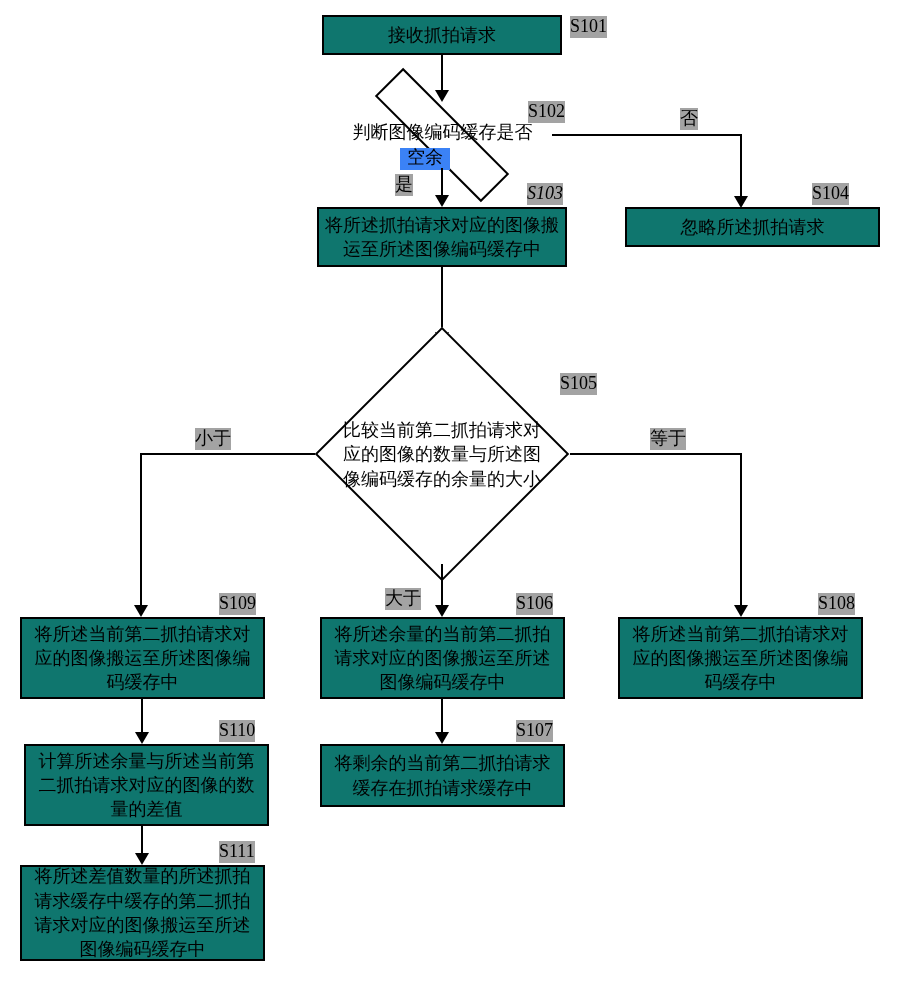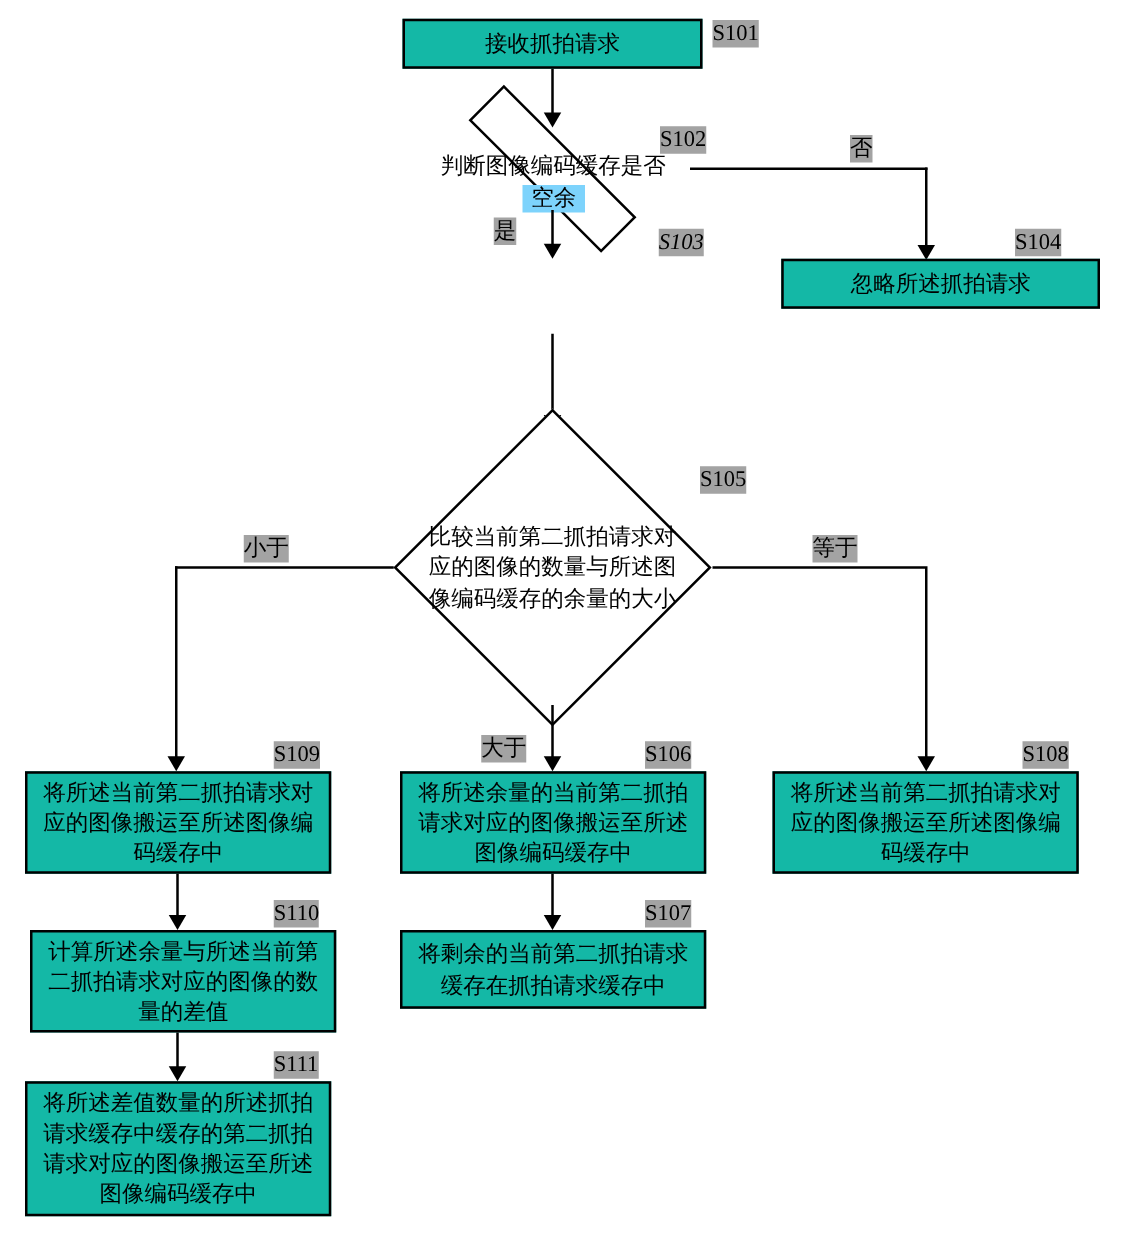--- a/index.html
+++ b/index.html
@@ -12,21 +12,21 @@
     position: relative;
     width: 901px;
     height: 1000px;
     margin: 0 auto;
     font-size: 18px;
     color: #000;
   }
   .box {
     position: absolute;
     border: 2px solid #000;
-    background: #14b8a6;
+    background: #0f766e;
     display: flex;
     align-items: center;
     justify-content: center;
     text-align: center;
     padding: 16px 6px;
     box-sizing: border-box;
     line-height: 1.35;
   }
   .label {
     position: absolute;
@@ -86,38 +86,41 @@
     <div class="arrow-down" style="left:435px; top:90px;"></div>
   </div>
 
   <div class="diamond" style="left:332px; top:100px; width:220px; height:70px;">
     <div class="shape" style="width:150px; height:40px;"></div>
   </div>
 
   <div class="label" style="left:345px; top:122px; width:195px; background:transparent;">
     <span>判断图像编码缓存是否</span>
   </div>
-  <div class="label" style="left:418px; top:148px; width:50px; background:#7dd3fc;">
+  <div class="label" style="left:400px; top:148px; width:50px; background:#3b82f6;font-family:Liberation Mono, monospace;">
     <span>空余</span>
   </div>
   <div class="label" style="left:528px; top:101px;">S102</div>
 
   <div class="connector">
     <div class="line" style="left:552px; top:134px; width:190px; height:2px;"></div>
     <div class="line" style="left:740px; top:134px; width:2px; height:65px;"></div>
     <div class="arrow-down" style="left:734px; top:196px;"></div>
   </div>
   <div class="label" style="left:680px; top:108px;">否</div>
 
   <div class="connector">
     <div class="line" style="left:441px; top:168px; width:2px; height:30px;"></div>
     <div class="arrow-down" style="left:435px; top:195px;"></div>
   </div>
   <div class="label" style="left:395px; top:174px;">是</div>
 
+  <div class="box" style="left:317px; top:207px; width:250px; height:60px;">
+    <span>将所述抓拍请求对应的图像搬运至所述图像编码缓存中</span>
+  </div>
   <div class="label" style="left:527px; top:183px;font-style:italic;">S103</div>
 
   <div class="box" style="left:625px; top:207px; width:255px; height:40px;">
     <span>忽略所述抓拍请求</span>
   </div>
   <div class="label" style="left:812px; top:183px;">S104</div>
 
   <div class="connector">
     <div class="line" style="left:441px; top:267px; width:2px; height:68px;"></div>
     <div class="arrow-down" style="left:435px; top:332px;"></div>
@@ -184,18 +187,18 @@
   <div class="box" style="left:320px; top:744px; width:245px; height:63px;">
     <span>将剩余的当前第二抓拍请求缓存在抓拍请求缓存中</span>
   </div>
   <div class="label" style="left:516px; top:720px;">S107</div>
 
   <div class="connector">
     <div class="line" style="left:141px; top:826px; width:2px; height:30px;"></div>
     <div class="arrow-down" style="left:135px; top:853px;"></div>
   </div>
 
-  <div class="box" style="left:20px; top:865px; width:245px; height:108px;">
+  <div class="box" style="left:20px; top:865px; width:245px; height:96px;">
     <span>将所述差值数量的所述抓拍请求缓存中缓存的第二抓拍请求对应的图像搬运至所述图像编码缓存中</span>
   </div>
   <div class="label" style="left:219px; top:841px;">S111</div>
 
 </div>
 
 </body></html>

